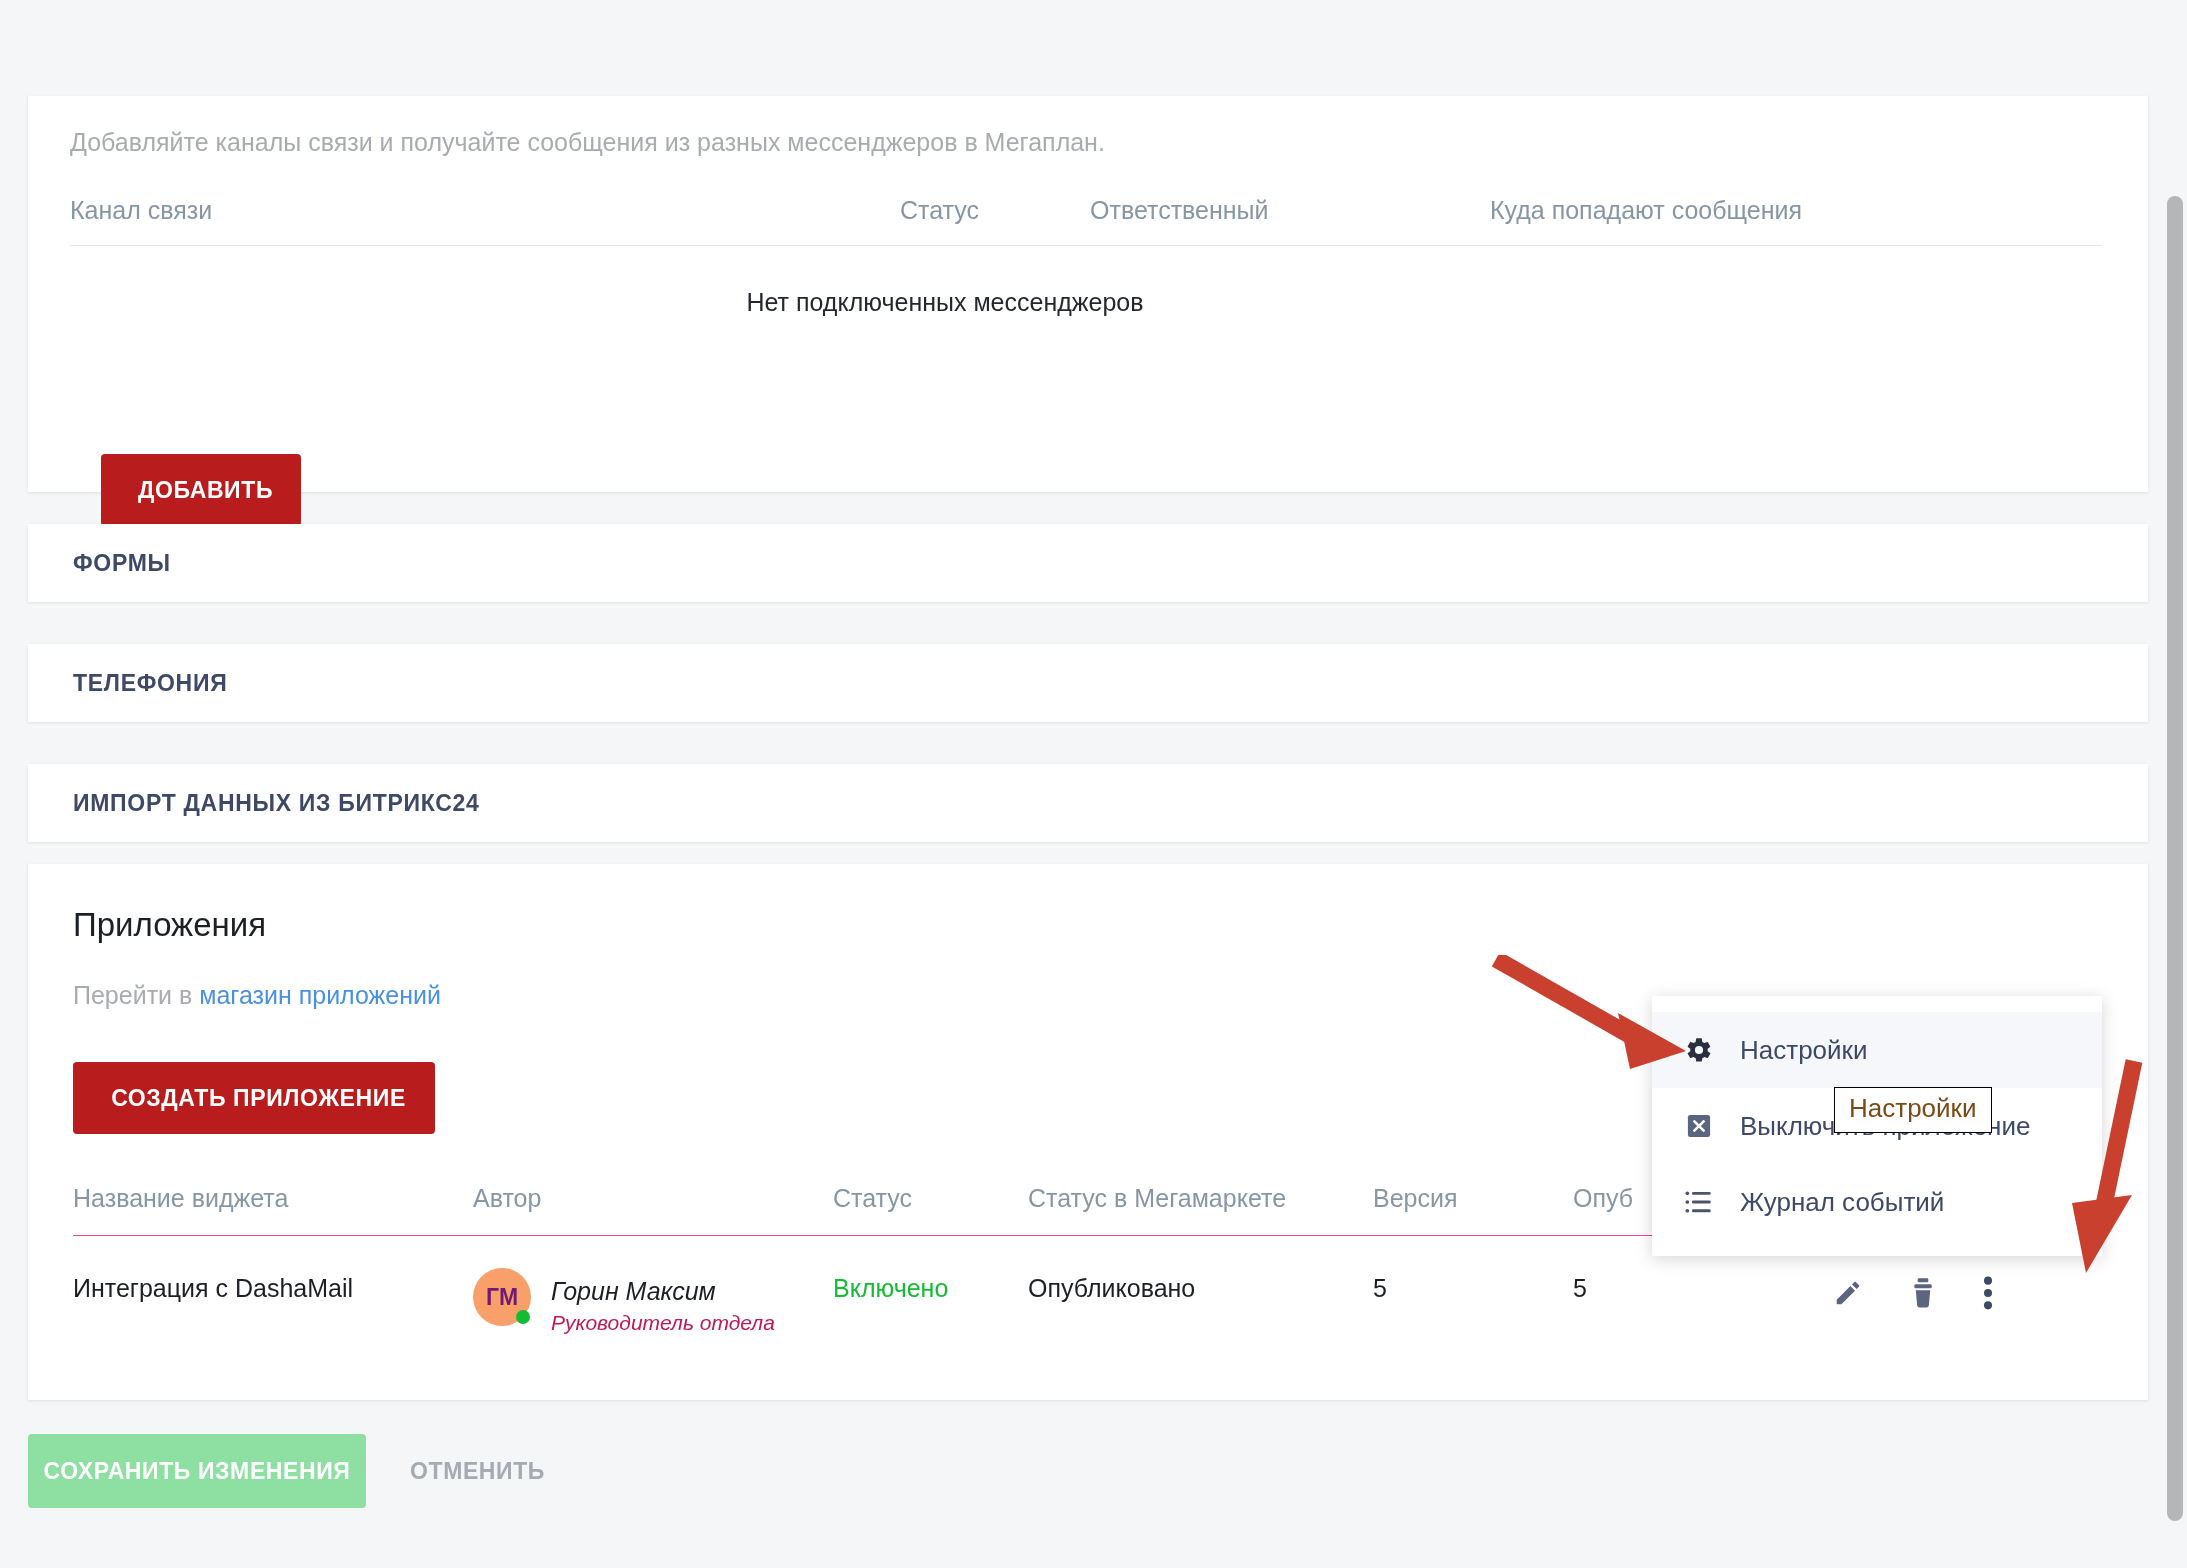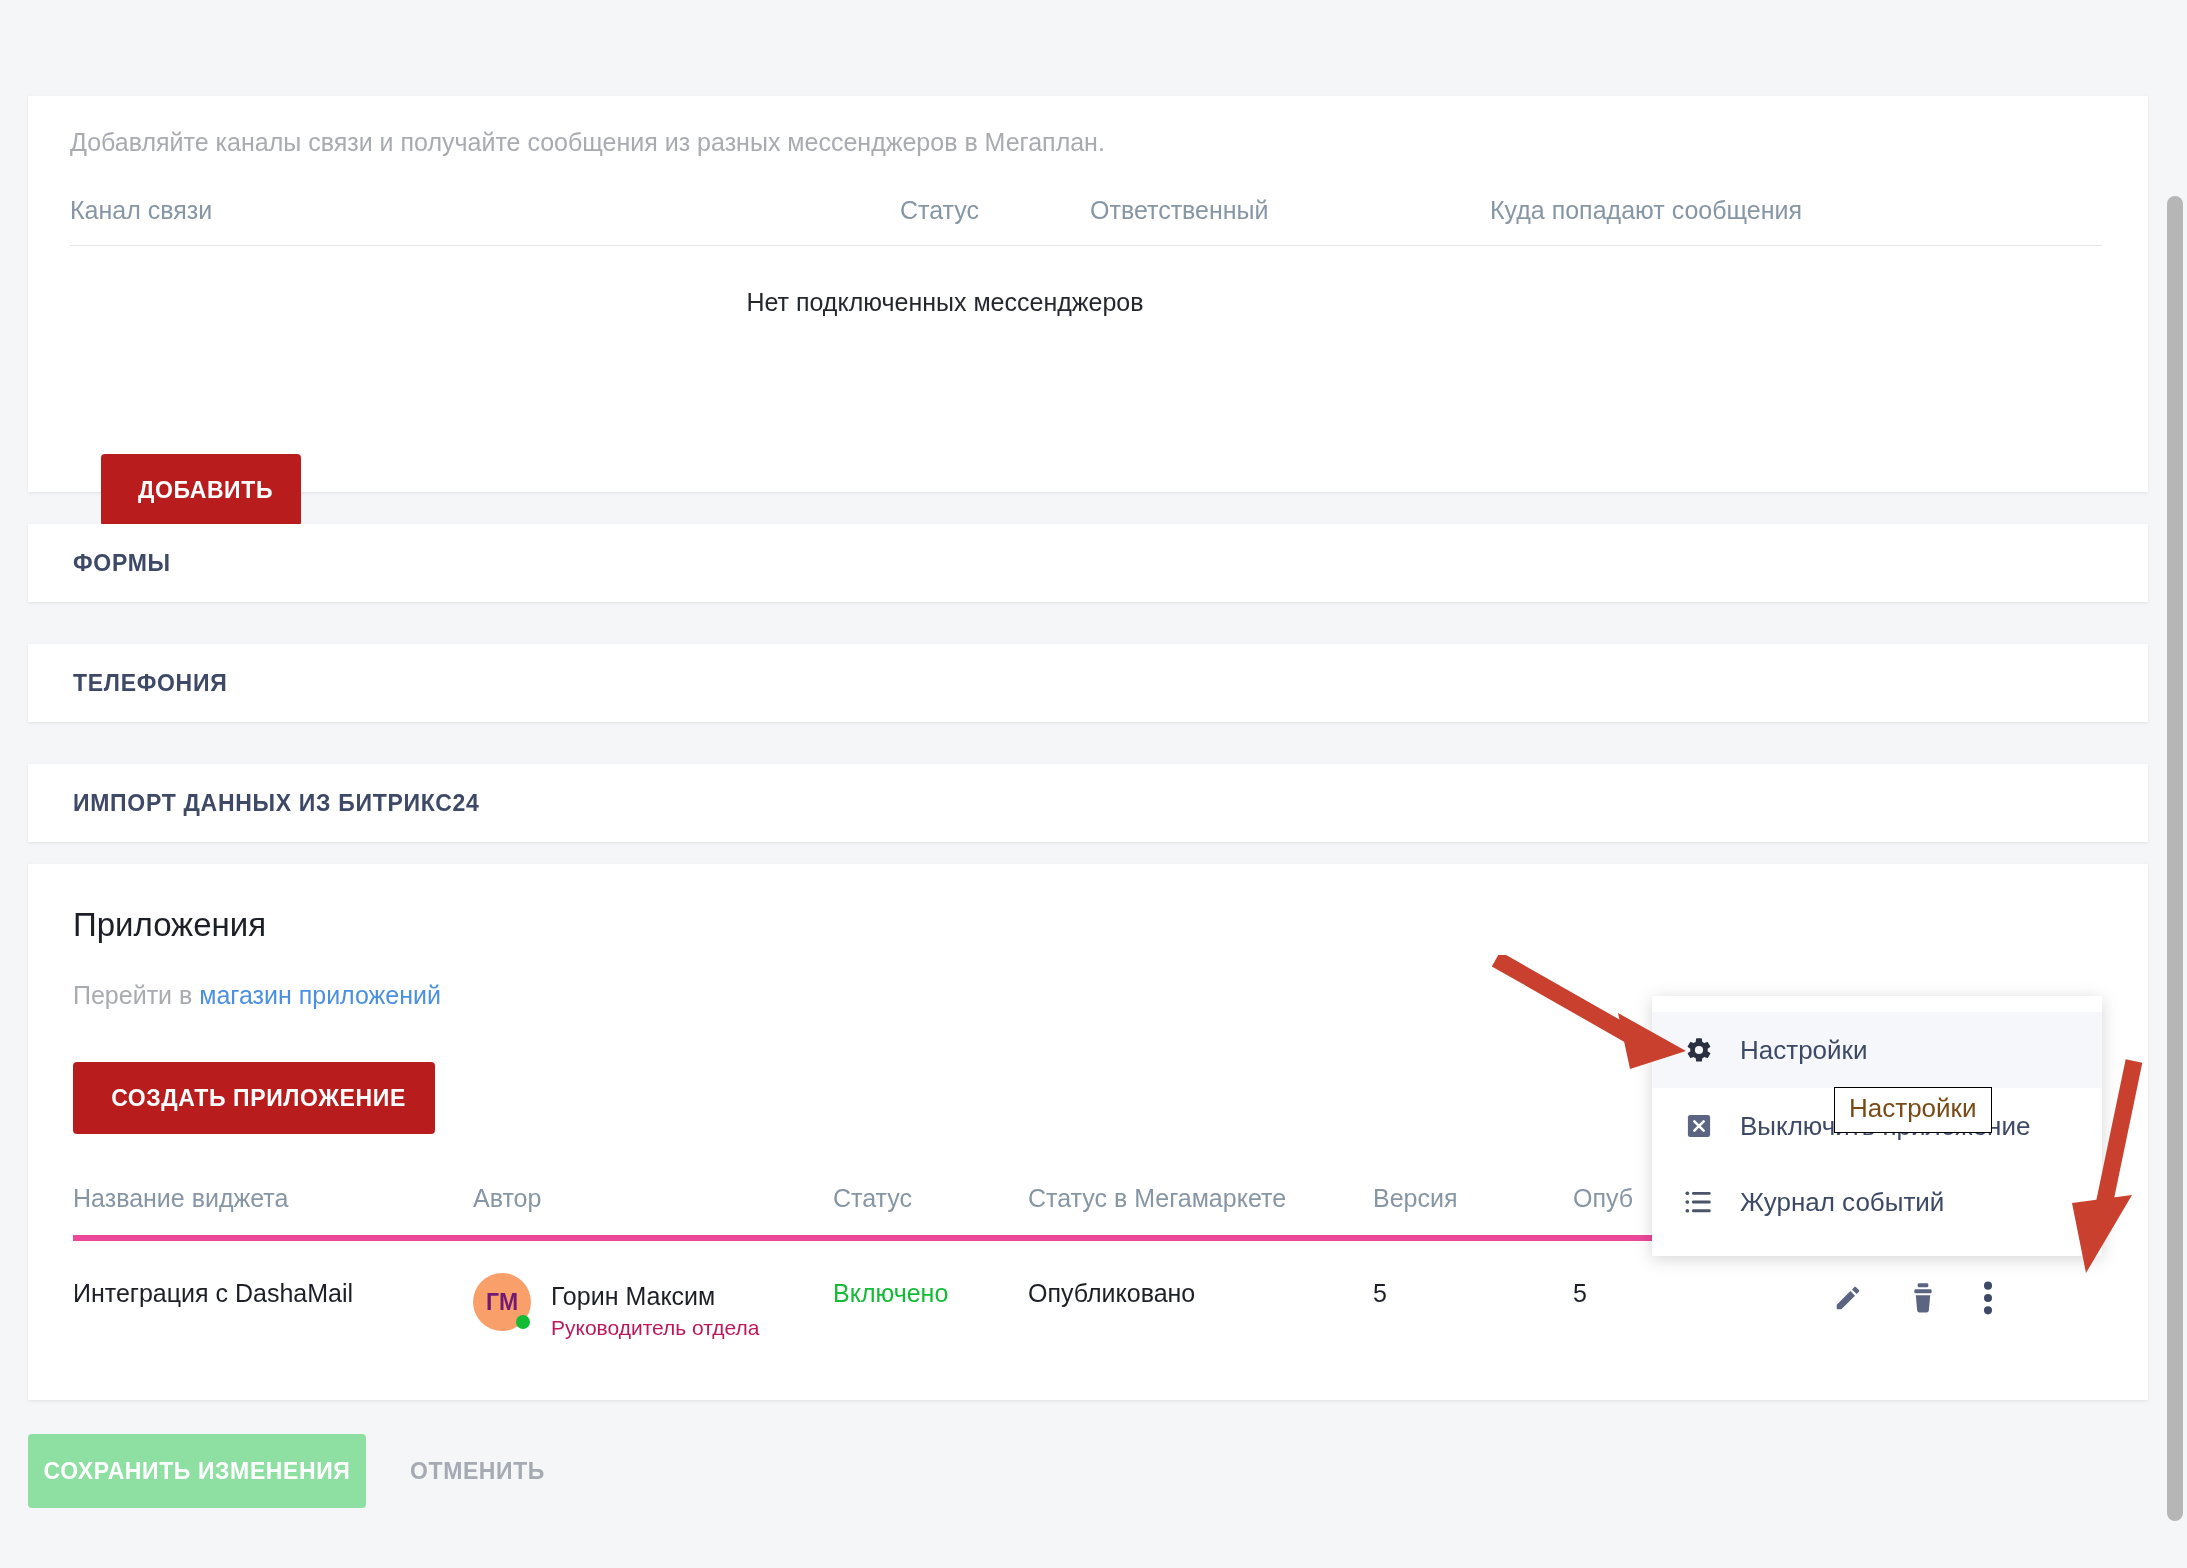--- a/index.html
+++ b/index.html
@@ -163,21 +163,21 @@
   }
 
   .wtable {
     position: absolute;
     left: 45px; top: 320px;
     width: 2030px;
   }
   .wtable-head {
     display: flex;
     align-items: flex-end;
-    border-bottom: 6px solid #ec4899;
+    border-bottom: 1px solid #ec4899;
     padding-bottom: 22px;
   }
   .wth {
     font-size: 25px;
     color: #8796a5;
     white-space: nowrap;
     overflow: hidden;
   }
   .wc-name    { width: 400px; }
   .wc-author  { width: 360px; }
@@ -210,21 +210,21 @@
     flex: none;
     margin-top: -6px;
   }
   .avatar .online {
     position: absolute;
     right: 1px; bottom: 2px;
     width: 14px; height: 14px;
     border-radius: 50%;
     background: #12bc34;
   }
-  .author-text { margin-left: 20px; }
+  .author-text { margin-left: 20px; font-style: italic; }
   .author-name { font-size: 25px; color: #1c2026; line-height: 34px; }
   .author-role { font-size: 21px; color: #be185d; line-height: 30px; }
 
   .row-actions {
     display: flex;
     align-items: center;
     gap: 46px;
     margin-left: auto;
     padding-right: 14px;
     margin-top: 2px;

